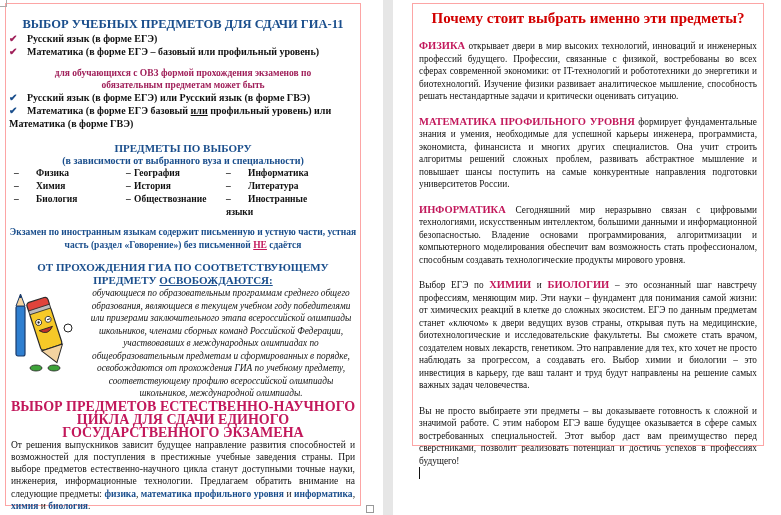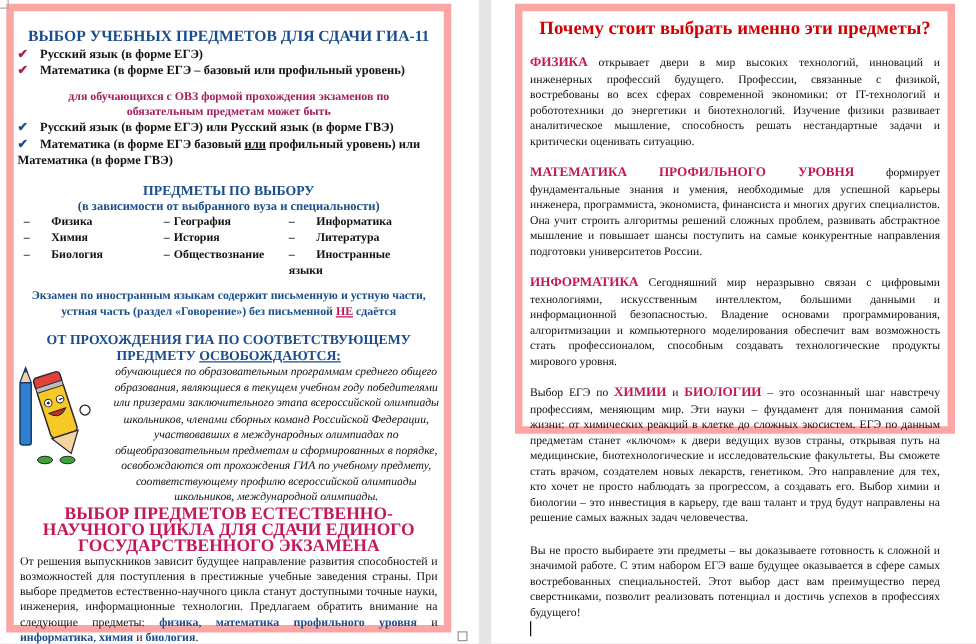--- a/index.html
+++ b/index.html
@@ -8,24 +8,24 @@
     background:#e6e6e6;
     font-family:"Liberation Serif", "DejaVu Serif", serif;
     color:#111;
   }
   .page {
     position:absolute; top:0; background:#fff; height:515px;
   }
   #page-left { left:0; width:383px; }
   #page-right { left:393px; width:388px; }
   .frame {
-    position:absolute; border:6px solid #fca5a5; box-sizing:border-box;
+    position:absolute; border:1px solid #fca5a5; box-sizing:border-box;
   }
   #page-left .frame { left:5px; top:3px; width:356px; height:503px; }
-  #page-right .frame { left:19px; top:3px; width:352px; height:344px; }
+  #page-right .frame { left:19px; top:3px; width:352px; height:443px; }
   .corner-mark { position:absolute; width:6px; height:6px; border-right:1px solid #aaa; border-bottom:1px solid #aaa; }
   .content { position:absolute; left:0; right:0; top:0; padding:0 3px; }
   .c { text-align:center; }
   .mag { color:#c2185b; }
   .u { text-decoration:underline;font-family:Liberation Serif, serif; }
   .l-title { font-size:12.5px; font-weight:bold; color:#1a4e8c; margin-top:13px; line-height:15px; }
   .l-sub { font-size:11px; font-weight:bold; line-height:14px; }
   .chk-row { font-size:10px; font-weight:bold; line-height:13px; display:flex; align-items:flex-start; }
   .chk { width:18px; flex:none; font-size:10px; }
   .chk.red-c { color:#a0205a; }

